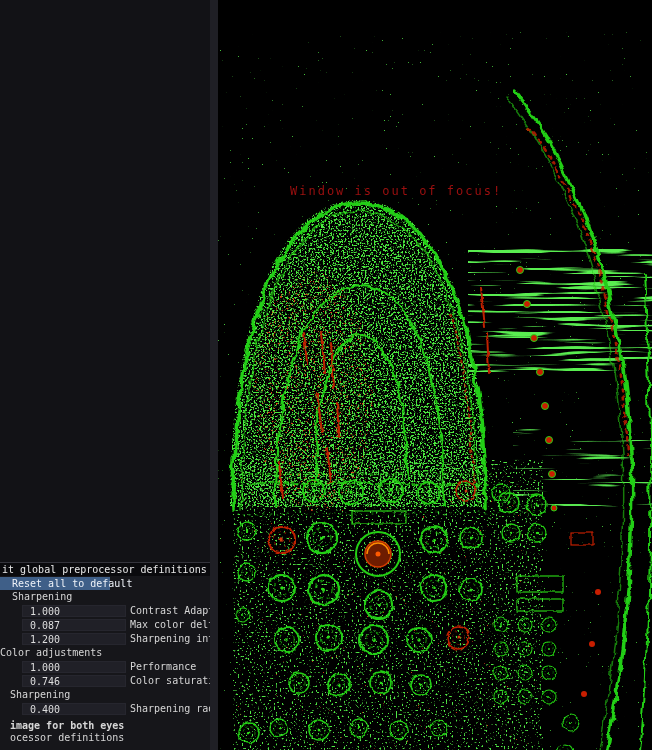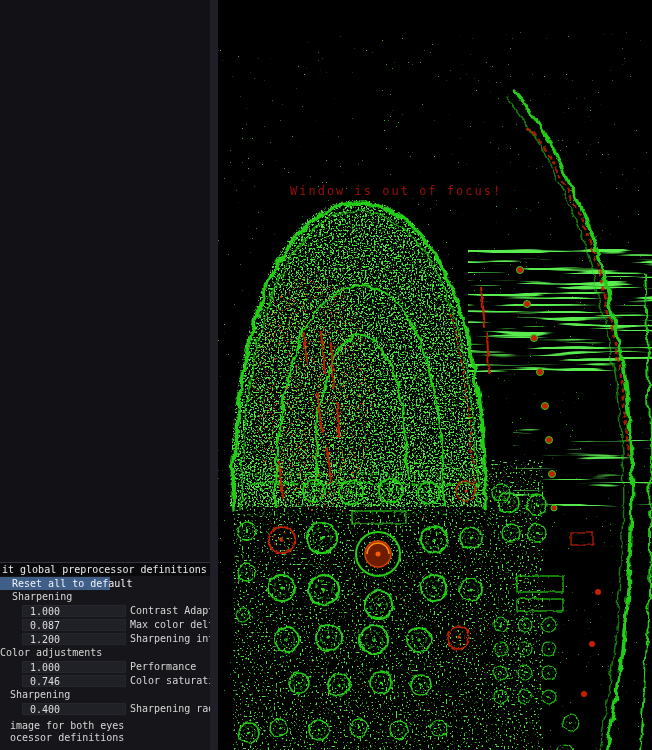--- a/index.html
+++ b/index.html
@@ -19,21 +19,21 @@
           padding-left:12px; margin-top:1px; }
   .sec  { height:14px; line-height:14px; }
   .sec.s0 { padding-left:12px; }
   .sec.s1 { }
   .sec.s2 { padding-left:10px; }
   .prow { height:14px; position:relative;padding-left:28px; }
   .prow .val { position:absolute; left:22px; top:1px; width:104px; height:12px; line-height:12px;
                background:#202027; border:1px solid #26262e; padding-left:7px; color:#dedede; }
   .prow .lbl { position:absolute; left:130px; top:0; height:14px; line-height:14px; }
   .foot { height:12px; line-height:12px; padding-left:10px; }
-  .foot.f0 { margin-top:4px; }
+  .foot.f0 { margin-top:4px;font-weight:bold; }
 
   
   .viewport { position:relative; width:434px; height:554px; background:#000; flex:0 0 434px;margin-top:32px; }
   svg { display:block; }
   .warn-text { font-family:"DejaVu Sans Mono",monospace; font-size:12px; letter-spacing:2px;
                fill:#9c0f0f; }
 </style>
 </head>
 <body>
 

